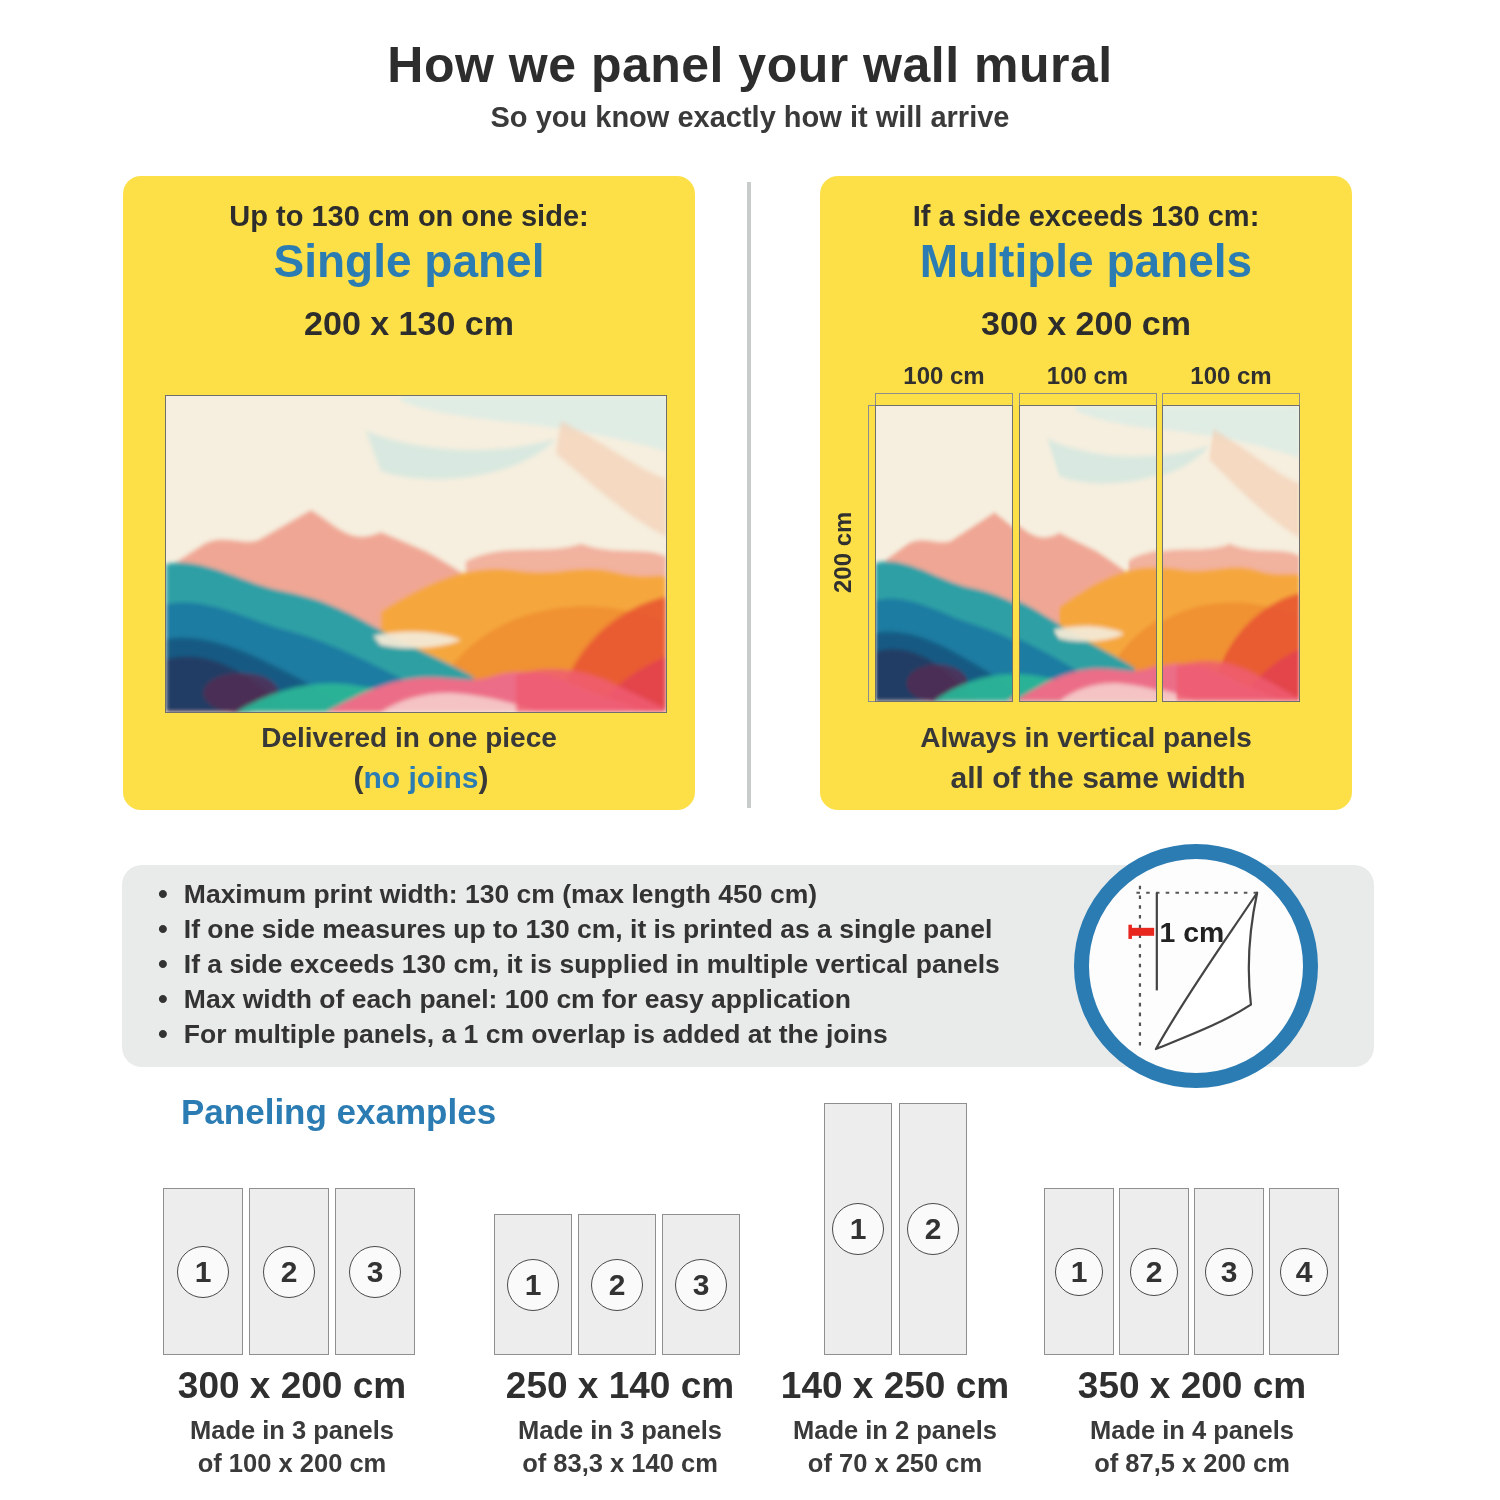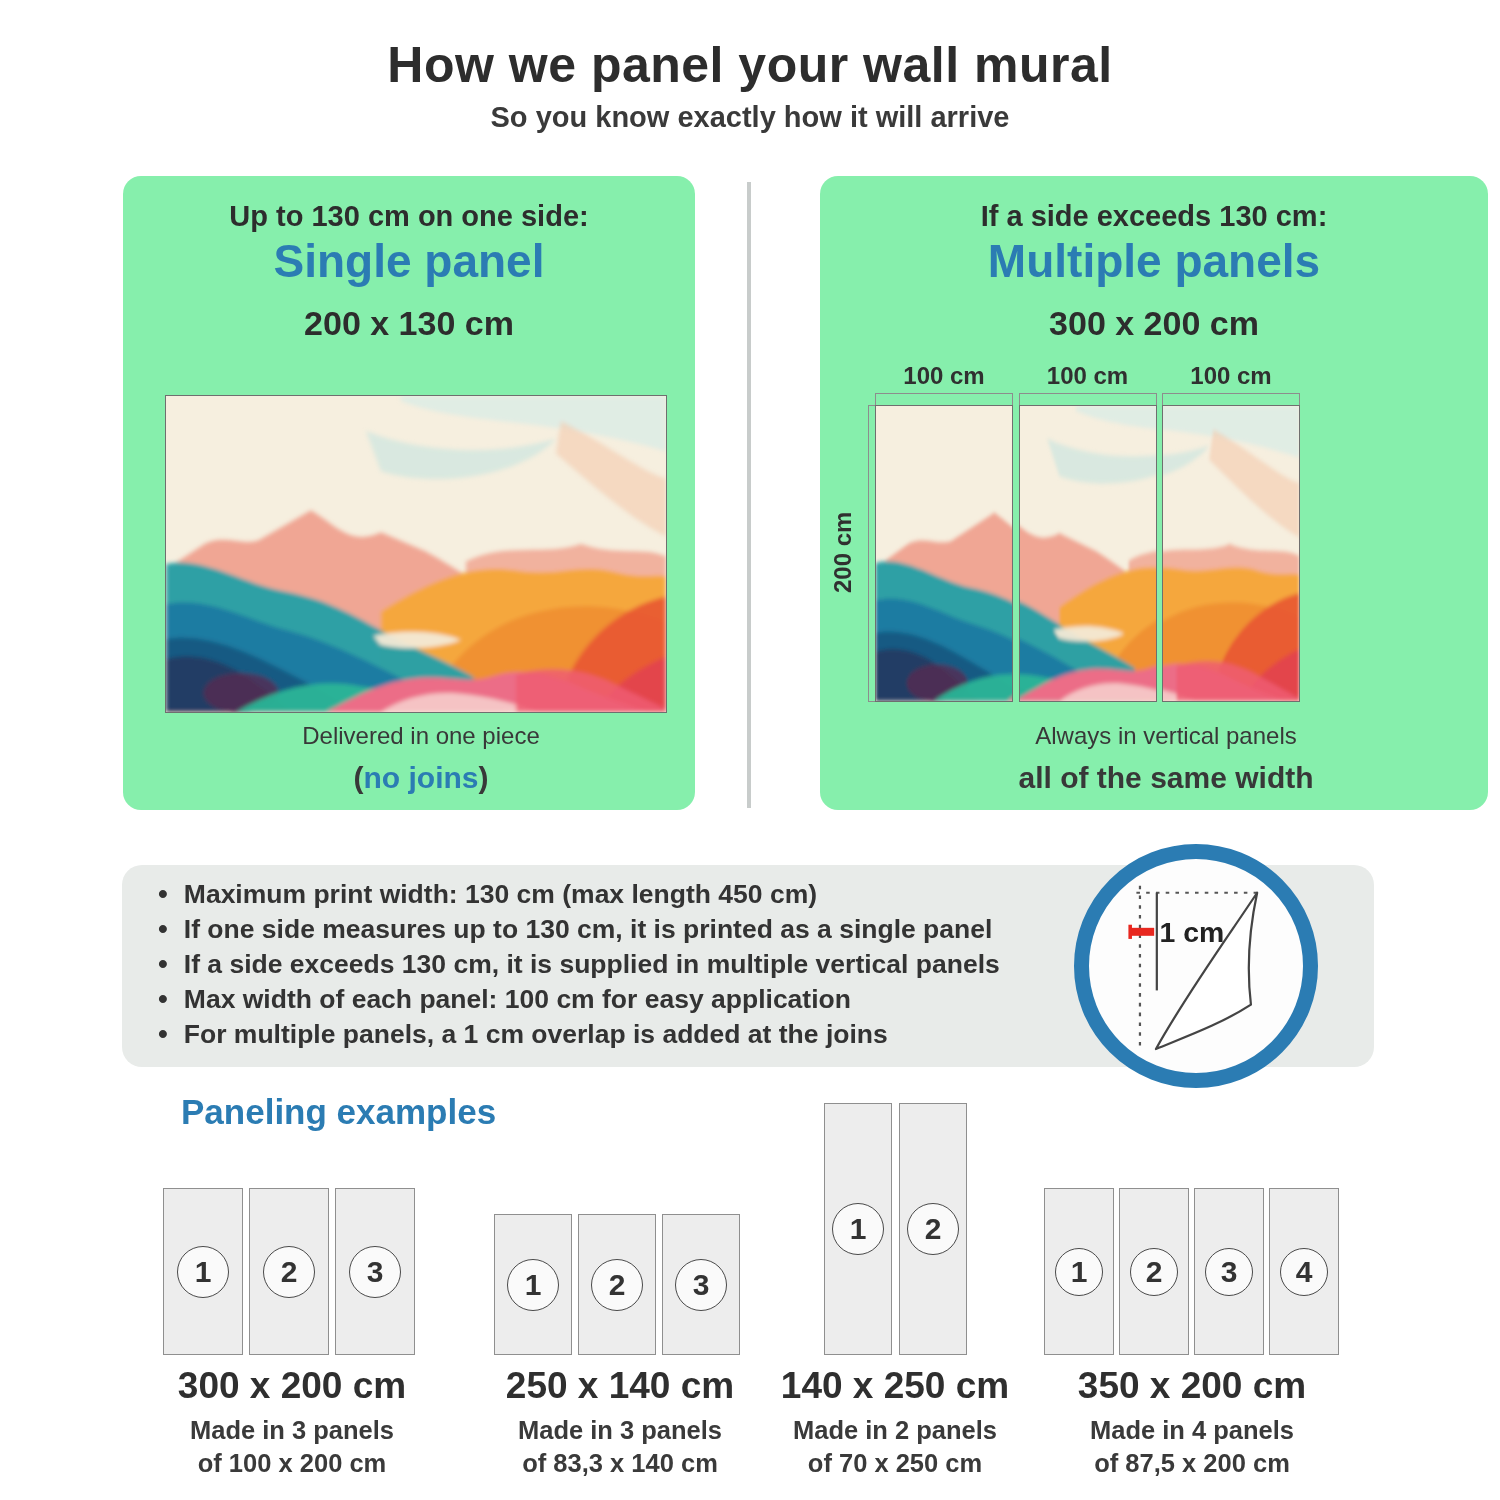--- a/index.html
+++ b/index.html
@@ -6,28 +6,28 @@
   #stage{position:relative;width:1500px;height:1500px;background:#ffffff;overflow:hidden;
          font-family:"Liberation Sans","DejaVu Sans",sans-serif;color:#2d2d2d;}
   .abs{position:absolute;}
   .ctr{text-align:center;}
 
   
   .page-title{left:0;top:36px;width:1500px;font-size:50px;font-weight:800;letter-spacing:.5px;}
   .page-subtitle{left:0;top:101px;width:1500px;font-size:29px;font-weight:600;color:#3a3a3a;}
 
   
-  .card{background:#86efac;border-radius:18px;}
+  .card{background:#fde047;border-radius:18px;}
   .card-left{left:123px;top:176px;width:572px;height:634px;}
-  .card-right{left:820px;top:176px;width:668px;height:634px;}
+  .card-right{left:820px;top:176px;width:532px;height:634px;}
   .divider{left:747px;top:182px;width:4px;height:626px;background:#c8cccb;}
   .card-condition{left:0;top:24px;width:100%;font-size:29px;font-weight:800;}
   .card-name{left:0;top:58px;width:100%;font-size:46px;font-weight:800;color:#2b7cb3;}
   .card-size{left:0;top:128px;width:100%;font-size:34px;font-weight:800;}
-  .caption-l1{left:12px;top:546px;width:100%;font-size:24px;font-weight:400;color:#383838;}
+  .caption-l1{left:0;top:546px;width:100%;font-size:28px;font-weight:700;color:#383838;}
   .caption-l2{left:12px;top:585px;width:100%;font-size:30px;font-weight:600;color:#383838;}
   .note{color:#2b7cb3;font-weight:800;}
 
   
   .mural-single{left:42px;top:219px;width:500px;height:316px;border:1px solid #6f6f6f;background:#f6efdf;}
   .mural-single svg{display:block;width:100%;height:100%;}
   .dim-row{left:55px;top:186px;width:425px;height:30px;display:flex;gap:5.5px;}
   .dim-cell{width:138px;text-align:center;font-size:24px;font-weight:700;color:#303030;}
   .bracket-row{left:55px;top:217px;width:425px;height:11px;display:flex;gap:5.5px;}
   .bracket-h{width:138px;height:11px;border-top:1.5px solid #8d8d8d;border-left:1.5px solid #8d8d8d;border-right:1.5px solid #8d8d8d;}

